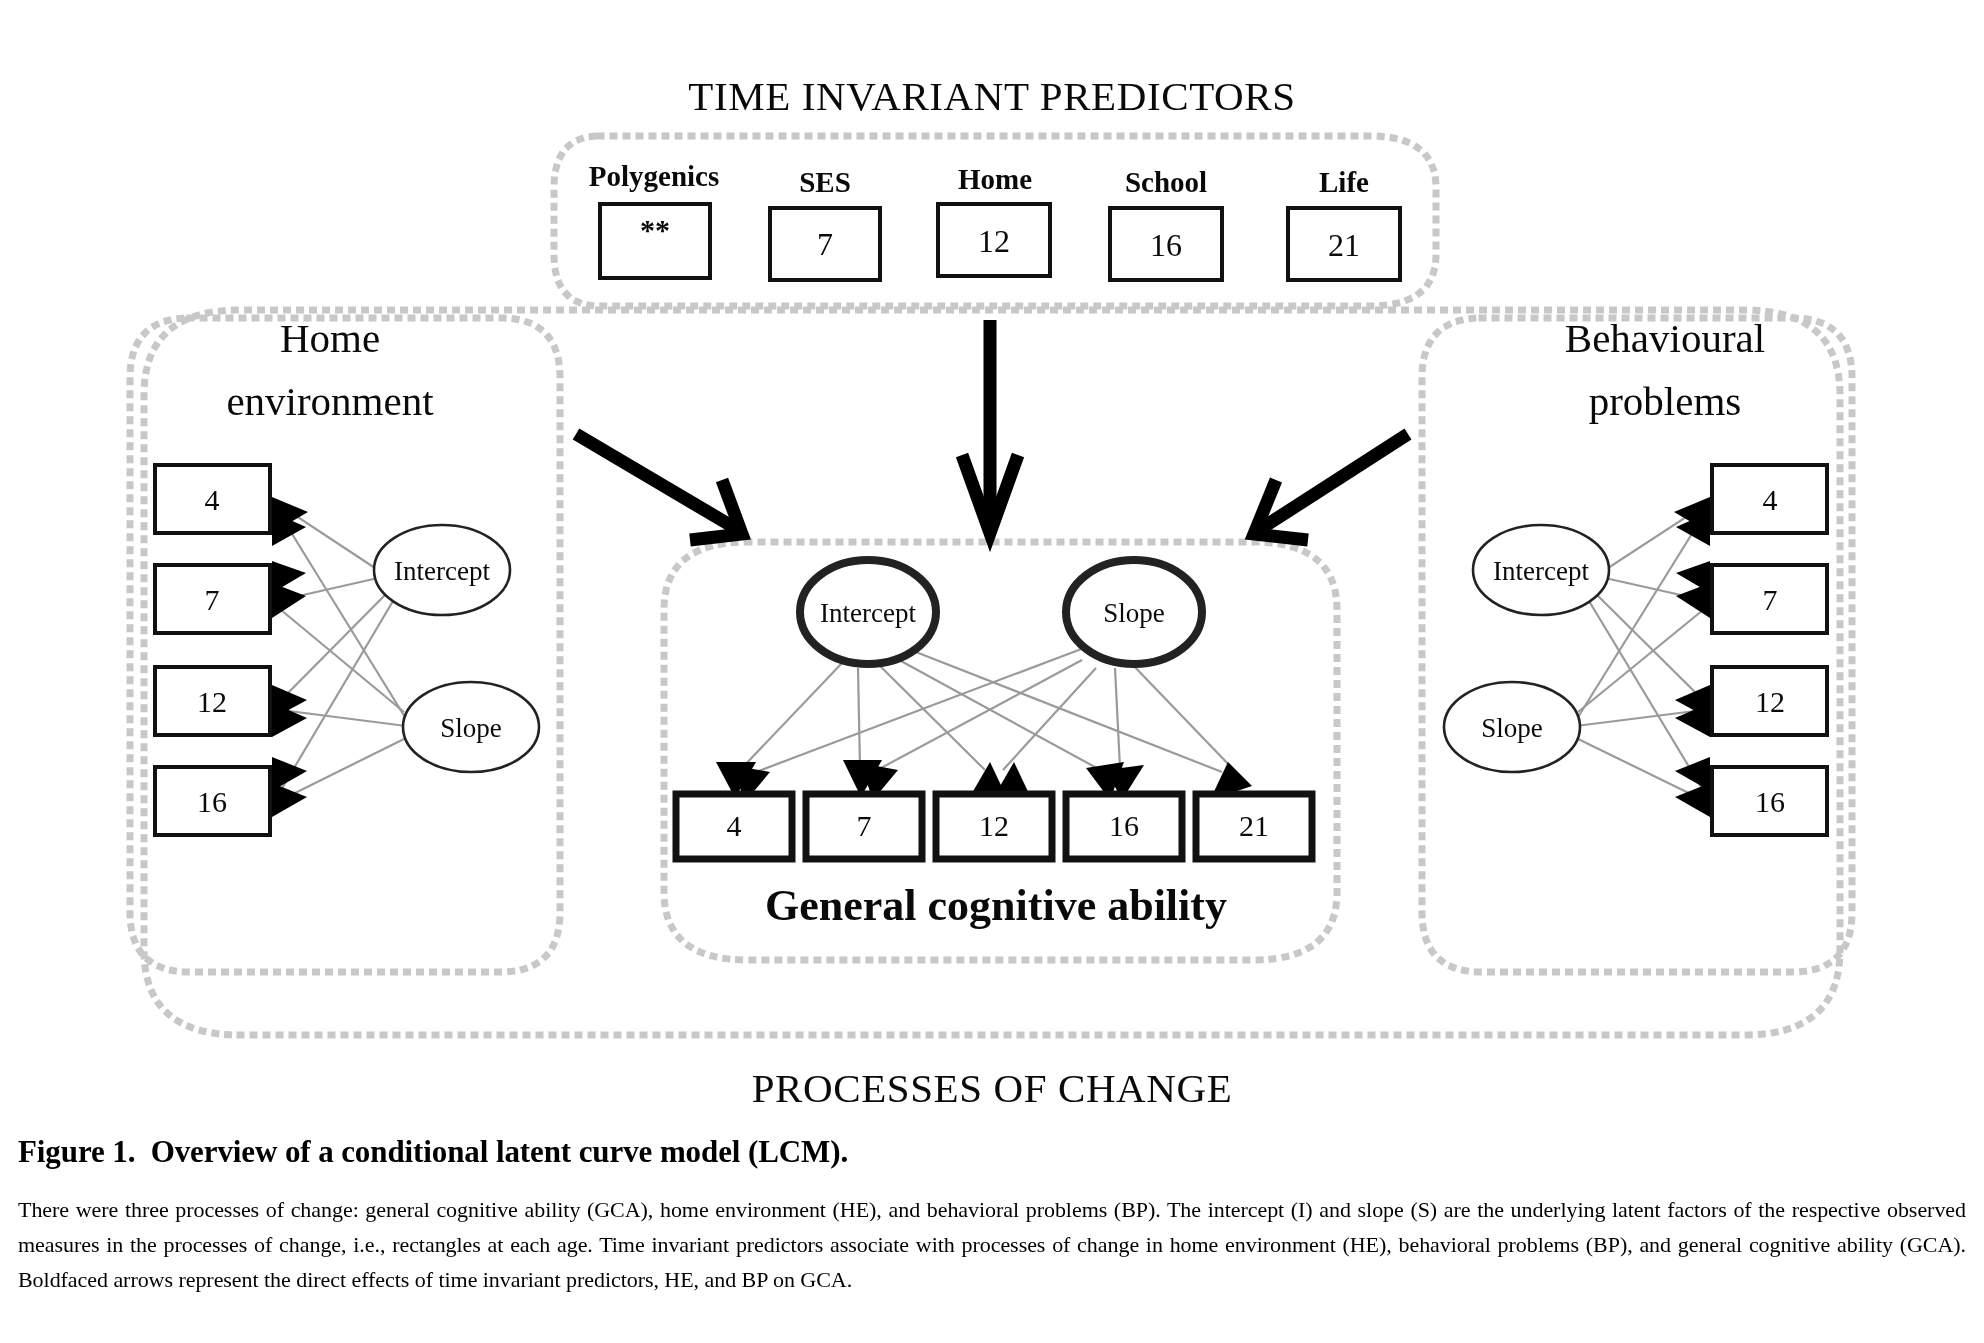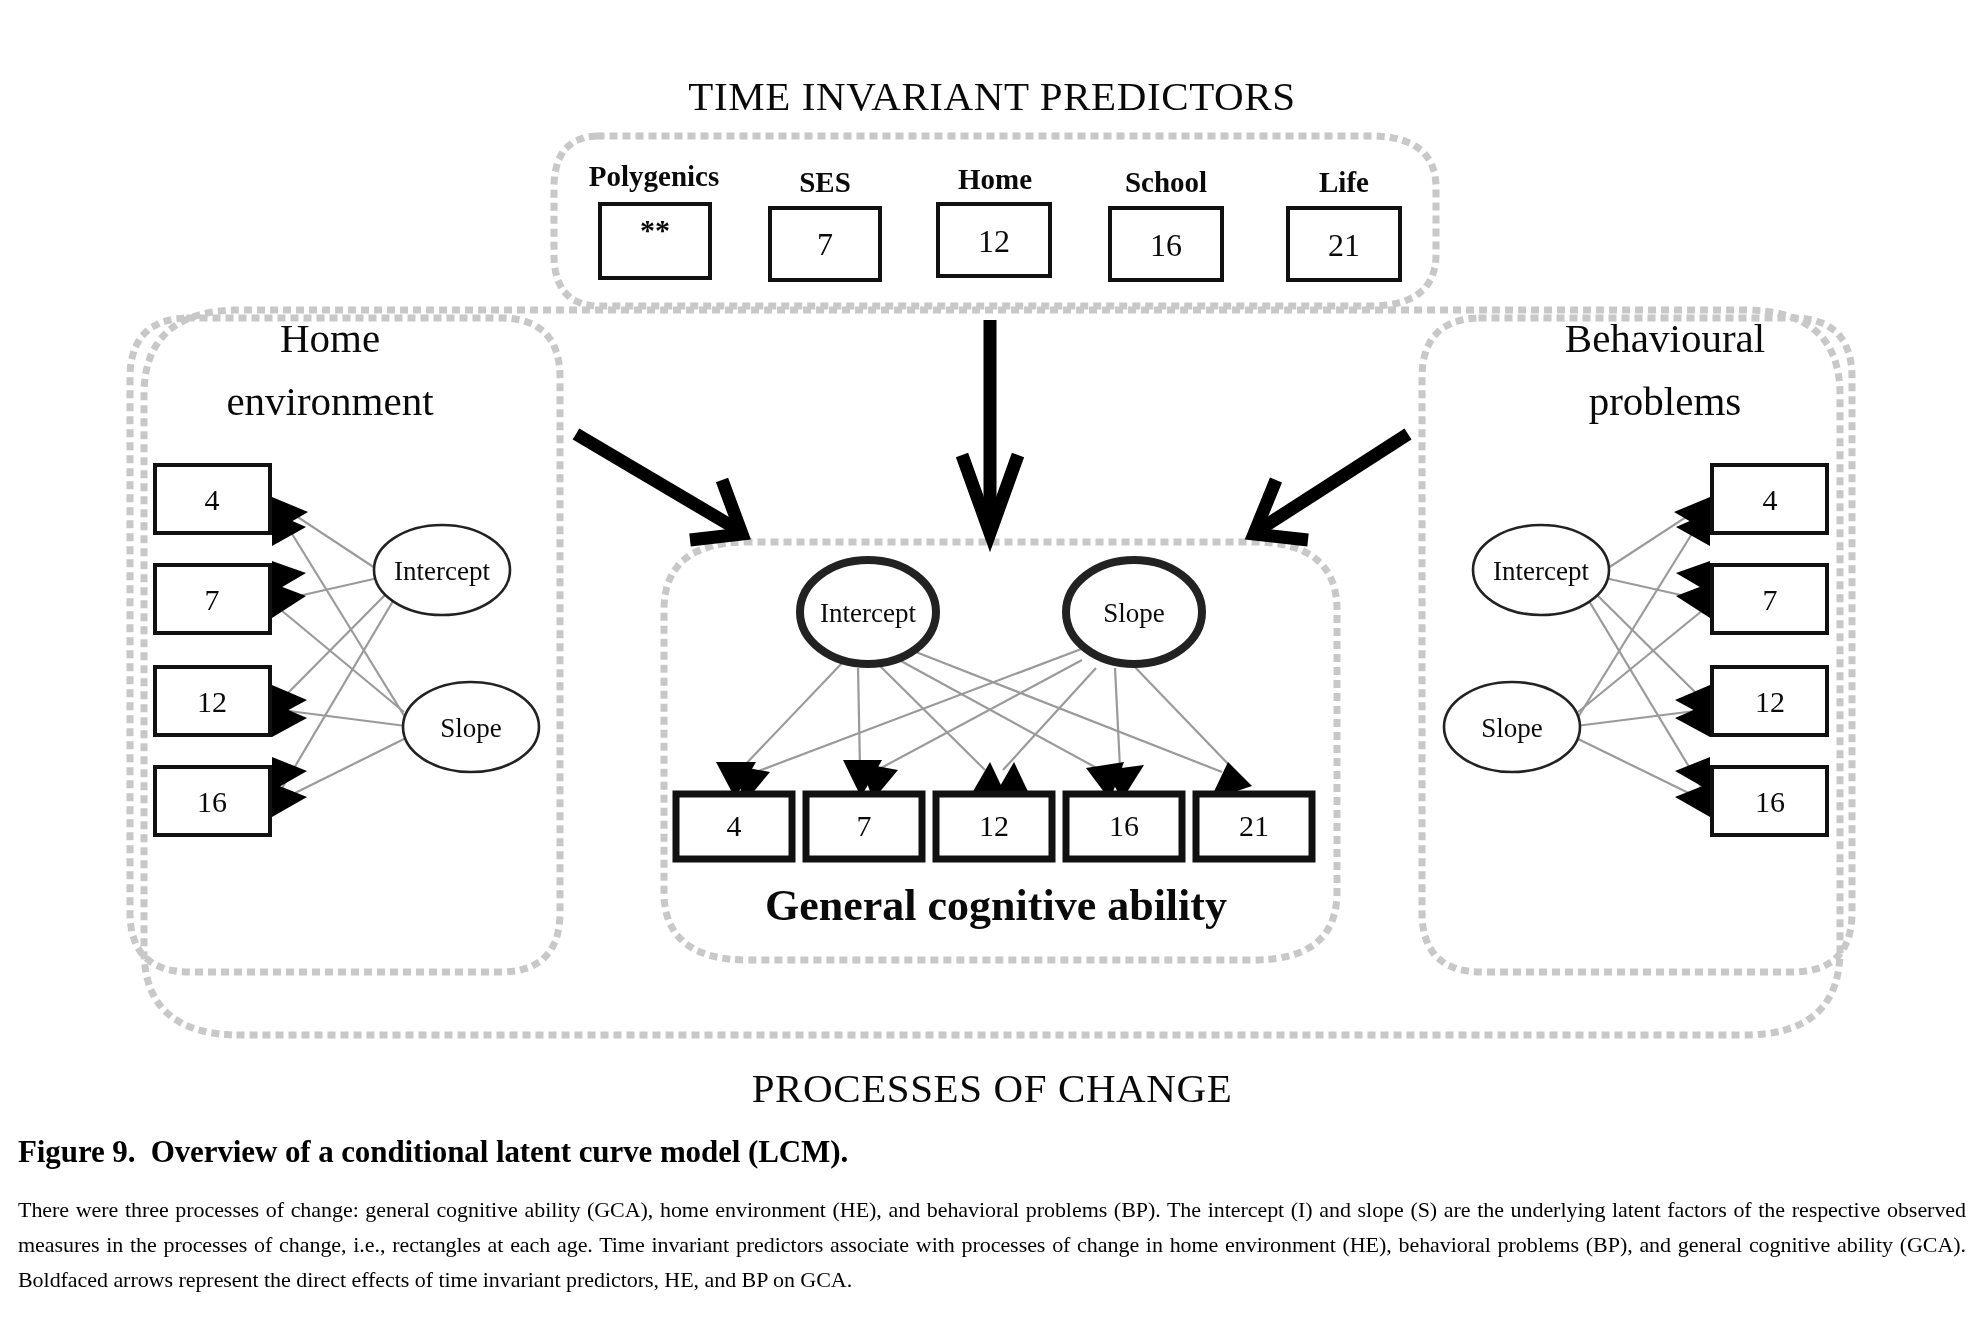--- a/index.html
+++ b/index.html
@@ -392,17 +392,17 @@
       <g>
         <path class="bold-arrow" d="M 1408 434 L 1262 528"></path>
         <path class="bold-arrow-head" d="M 1276 480 L 1254 534 L 1308 540"></path>
       </g>
 
       <text class="t-section-title" x="992" y="1102" text-anchor="middle">PROCESSES OF CHANGE</text>
     </svg>
   </div>
 
   <div id="caption-area">
-    <div class="caption-title">Figure 9.  Overview of a conditional latent curve model (LCM).</div>
+    <div class="caption-title">Figure 1.  Overview of a conditional latent curve model (LCM).</div>
     <div class="caption-body">There were three processes of change: general cognitive ability (GCA), home environment (HE), and behavioral problems (BP). The intercept (I) and slope (S) are the underlying latent factors of the respective observed measures in the processes of change, i.e., rectangles at each age. Time invariant predictors associate with processes of change in home environment (HE), behavioral problems (BP), and general cognitive ability (GCA). Boldfaced arrows represent the direct effects of time invariant predictors, HE, and BP on GCA.</div>
   </div>
 
 </div>
 
 </body></html>

